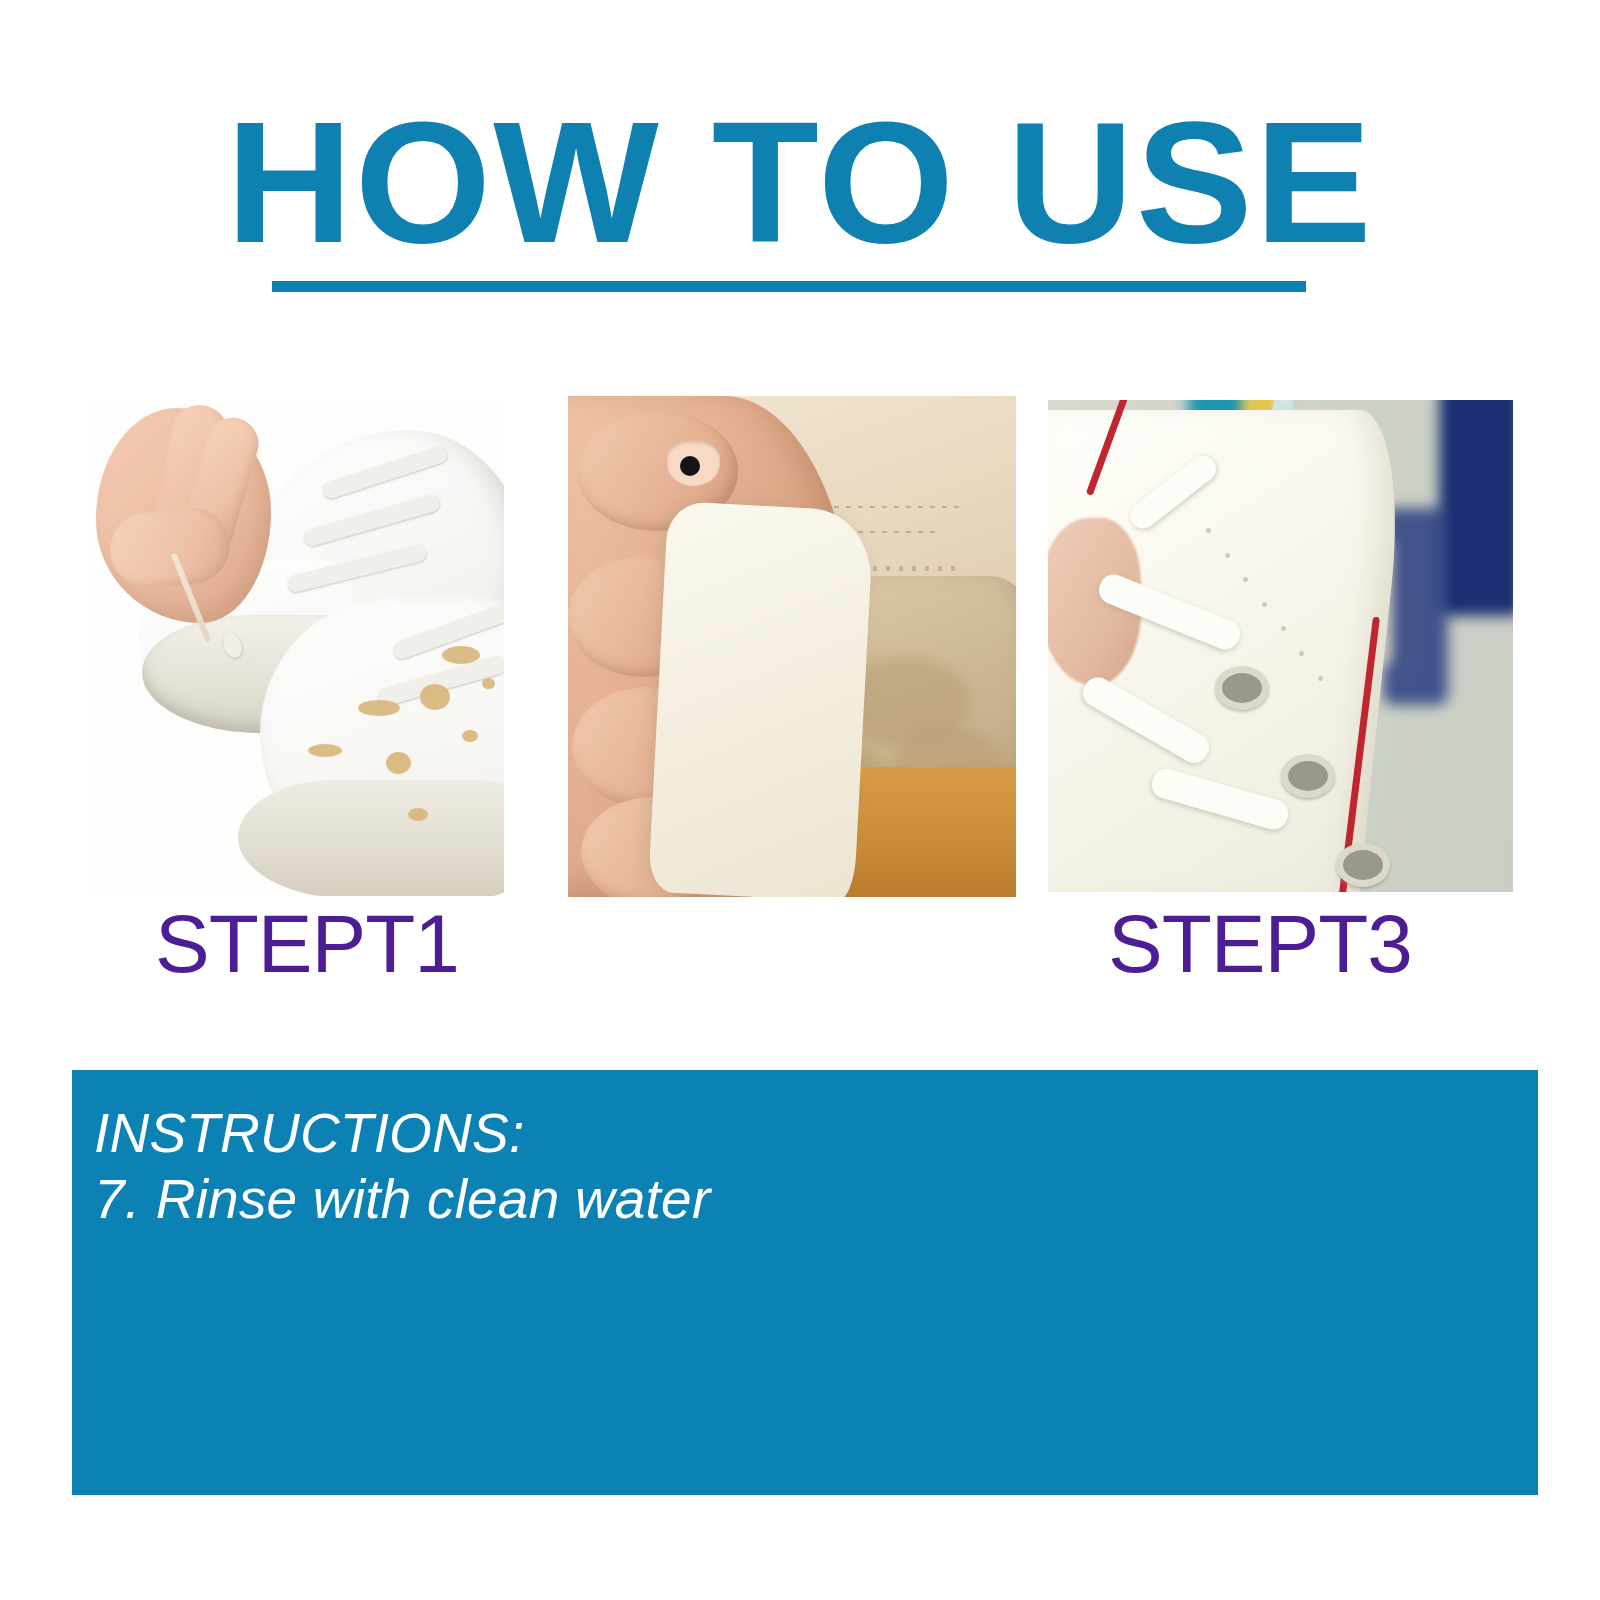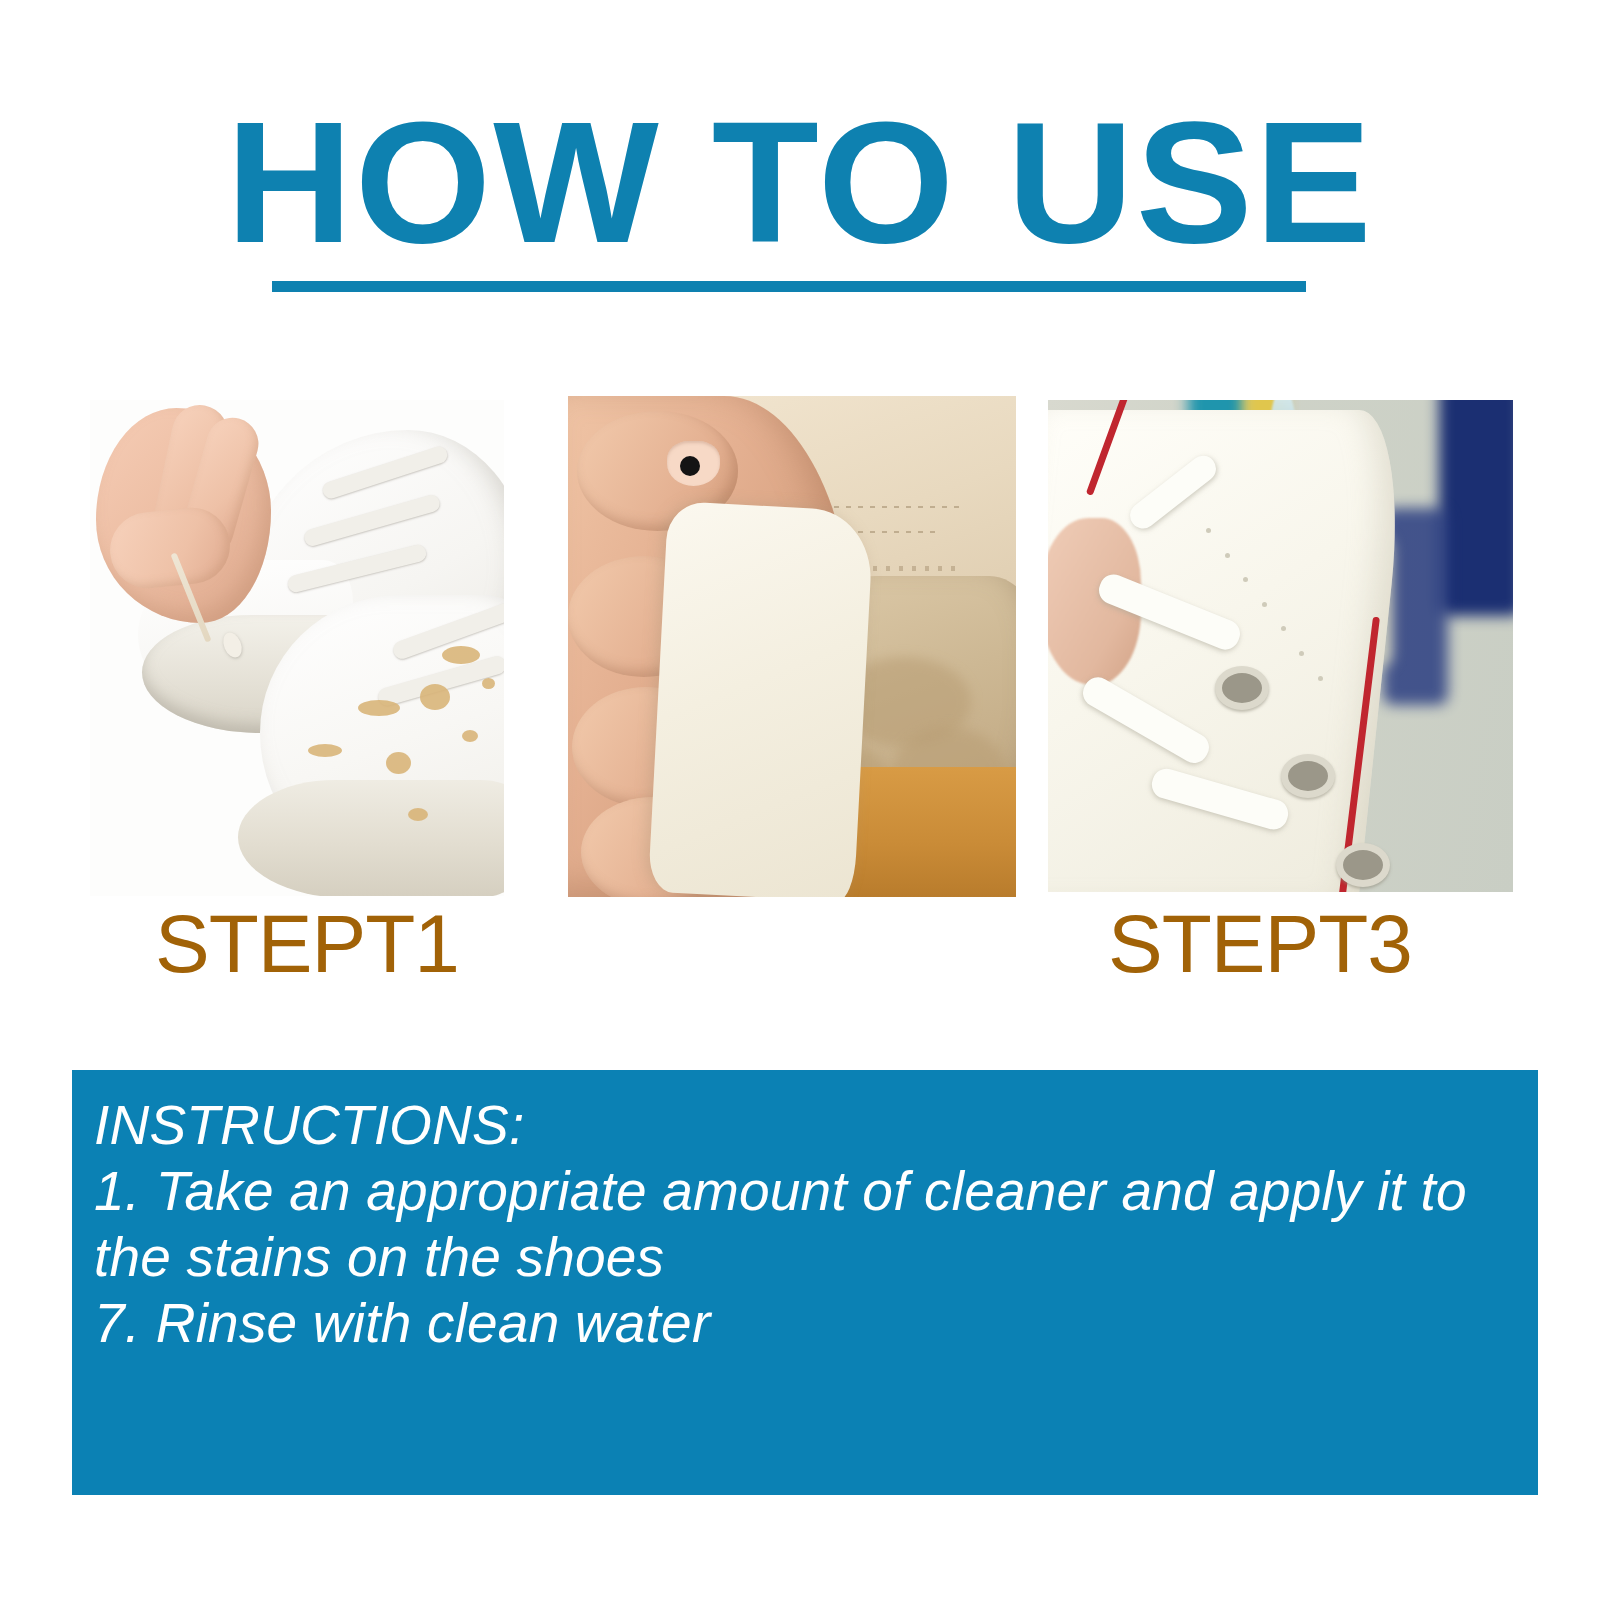--- a/index.html
+++ b/index.html
@@ -64,39 +64,39 @@
   }
   .tile-1 { left: 90px;   top: 400px; width: 414px; height: 496px; }
   .tile-2 { left: 568px;  top: 396px; width: 448px; height: 501px; }
   .tile-3 { left: 1048px; top: 400px; width: 465px; height: 492px; }
 
   .step-label {
     position: absolute;
     font-family: "Liberation Sans Narrow", "Liberation Sans", sans-serif;
     font-size: 82px;
     font-weight: normal;
-    color: #a16207;
+    color: #4c1d95;
     letter-spacing: -1px;
     white-space: nowrap;
     line-height: 1;
   }
   .label-1 { left: 155px;  top: 903px; }
   .label-2 { left: 630px;  top: 903px; }
   .label-3 { left: 1108px; top: 903px; }
 
   
   .instructions-panel {
     position: absolute;
     left: 72px;
     top: 1070px;
     width: 1466px;
     height: 425px;
     background: #0b81b4;
     box-sizing: border-box;
-    padding: 22px 6px 10px 22px;
+    padding: 30px 6px 10px 22px;
   }
   .instr-line {
     font-family: "Liberation Sans Narrow", "Liberation Sans", sans-serif;
     font-style: italic;
     color: #ffffff;
     font-size: 55px;
     line-height: 66px;
     white-space: nowrap;
     letter-spacing: 0.2px;
   }
@@ -388,17 +388,16 @@
         <div class="perf" style="left:50%; top:46%;"></div>
         <div class="perf" style="left:54%; top:51%;"></div>
         <div class="perf" style="left:58%; top:56%;"></div>
       </div>
     </div>
     <span class="step-label label-3">STEPT3</span>
   </div>
 
   <div class="instructions-panel">
     <div class="instr-line">INSTRUCTIONS:</div>
-    <div class="instr-line wrap">1. Take an appropriate amount of cleaner and apply it to the stains on the shoes</div>
     <div class="instr-line">7. Rinse with clean water</div>
   </div>
 
 </div>
 
 </body></html>

